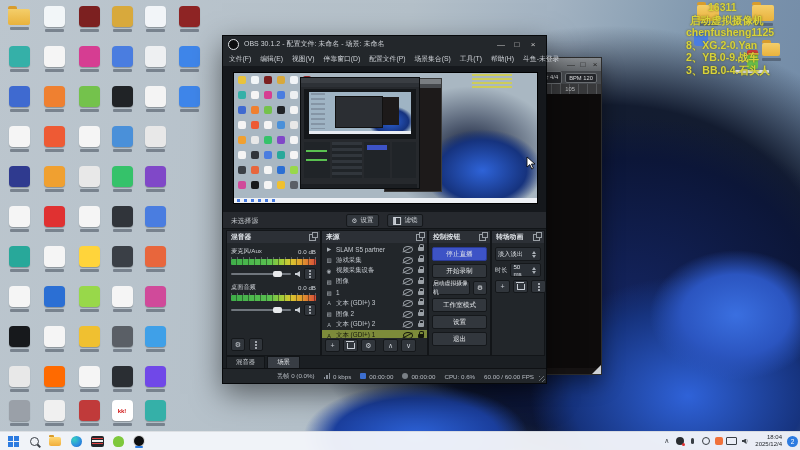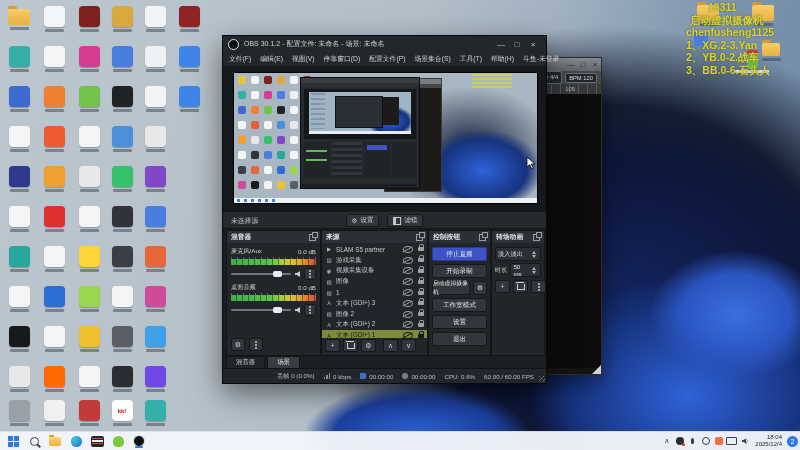--- a/index.html
+++ b/index.html
@@ -323,23 +323,23 @@
       <div class="lbl"></div>
     </div>
   <div class="abs" style="left:694px;top:32px;width:14px;height:14px;border-radius:3px;background:#4a7de0;"></div>
   <div class="abs" style="left:747px;top:50px;width:11px;height:19px;border-radius:2px;background:linear-gradient(#d03a3a 0 25%,#6abf4b 25% 100%);"></div>
   <div class="abs" style="left:735px;top:70px;width:34px;height:3px;background:rgba(255,255,255,.85);border-radius:1px;"></div>
 
   <div id="overlay" class="abs" style="color: rgb(216, 210, 58);">
       <div style="margin-left: 22px;">16311</div>
       <div style="margin-left: 4px;">启动虚拟摄像机</div>
       <div>chenfusheng1125</div>
-      <div>1、XG.2-3.Yan</div>
-      <div>2、YB.0-2.战车</div>
-      <div>3、BB.0-6.石头人</div>
+      <div>8、XG.2-0.Yan</div>
+      <div>2、YB.0-9.战车</div>
+      <div>3、BB.0-4.石头人</div>
     </div>
 
   <div id="music" class="abs">
     <div class="abs" style="left:0;top:0;right:0;height:13px;background:linear-gradient(#85898d,#62666a);display:flex;justify-content:flex-end;align-items:center;">
       <span class="winbtn" style="color:#222;width:12px;">—</span>
       <span class="winbtn" style="color:#222;width:12px;">□</span>
       <span class="winbtn" style="color:#222;width:12px;">×</span>
     </div>
     <div class="abs flex" style="left:0;top:13px;right:0;height:13px;background:#46494d;justify-content:flex-end;gap:3px;padding-right:4px;">
       <span style="background:#24262a;border:1px solid #6b6f73;color:#d8dadc;font-size:5.8px;padding:1px 3px;border-radius:2px;">拍号 4/4</span>

